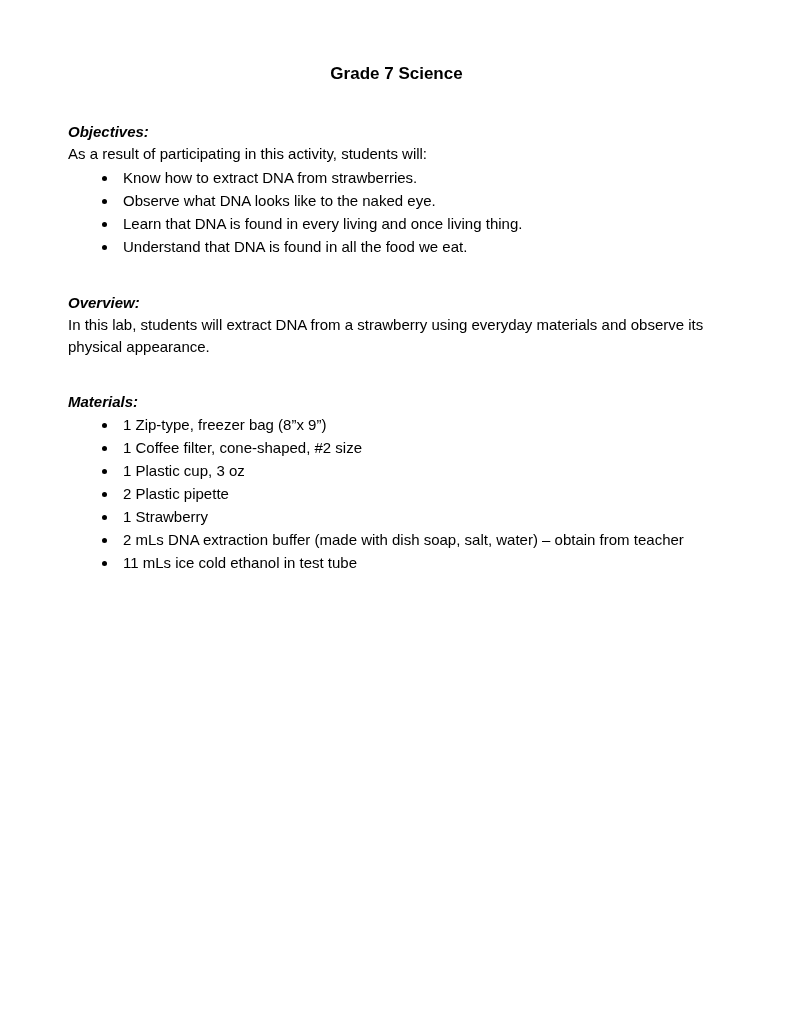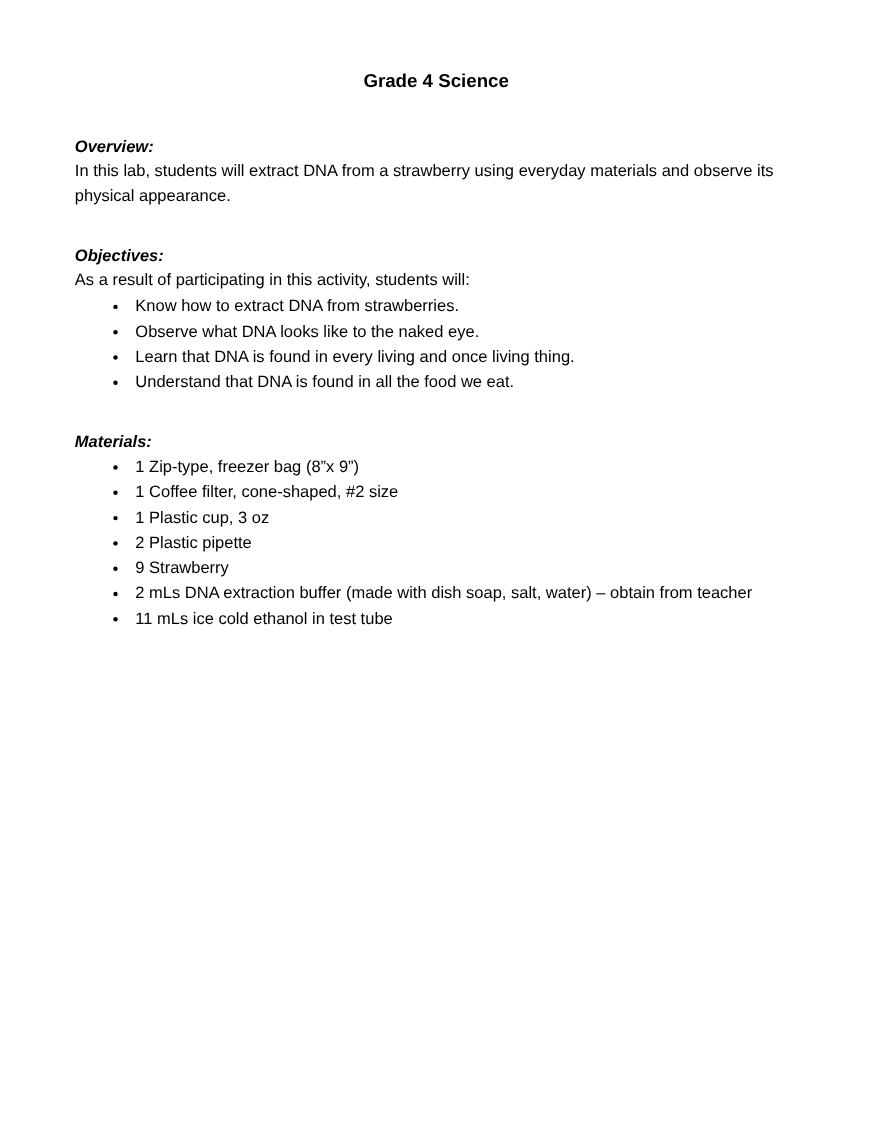--- a/index.html
+++ b/index.html
@@ -52,45 +52,45 @@
   .overview-section { margin-top: 34px; }
   .objectives-section { margin-top: 32px; }
   .materials-section { margin-top: 32px; }
 </style>
 </head>
 <body>
 
 <div class="page">
 
   <div class="title-block">
-    <div class="doc-title">Grade 4 Science</div>
-  </div>
-
-  <div class="section overview-section">
-    <div class="section-heading">Overview:</div>
-    <div class="body-text">In this lab, students will extract DNA from a strawberry using everyday materials and observe its physical appearance.</div>
+    <div class="doc-title">Grade 7 Science</div>
   </div>
 
   <div class="section objectives-section">
     <div class="section-heading">Objectives:</div>
     <div class="body-text">As a result of participating in this activity, students will:</div>
     <ul class="bullet-list">
       <li>Know how to extract DNA from strawberries.</li>
       <li>Observe what DNA looks like to the naked eye.</li>
       <li>Learn that DNA is found in every living and once living thing.</li>
       <li>Understand that DNA is found in all the food we eat.</li>
     </ul>
   </div>
 
+  <div class="section overview-section">
+    <div class="section-heading">Overview:</div>
+    <div class="body-text">In this lab, students will extract DNA from a strawberry using everyday materials and observe its physical appearance.</div>
+  </div>
+
   <div class="section materials-section">
     <div class="section-heading">Materials:</div>
     <ul class="bullet-list">
       <li>1 Zip-type, freezer bag (8”x 9”)</li>
       <li>1 Coffee filter, cone-shaped, #2 size</li>
       <li>1 Plastic cup, 3 oz</li>
       <li>2 Plastic pipette</li>
-      <li>9 Strawberry</li>
+      <li>1 Strawberry</li>
       <li>2 mLs DNA extraction buffer (made with dish soap, salt, water) – obtain from teacher</li>
       <li>11 mLs ice cold ethanol in test tube</li>
     </ul>
   </div>
 
 </div>
 
 </body></html>

